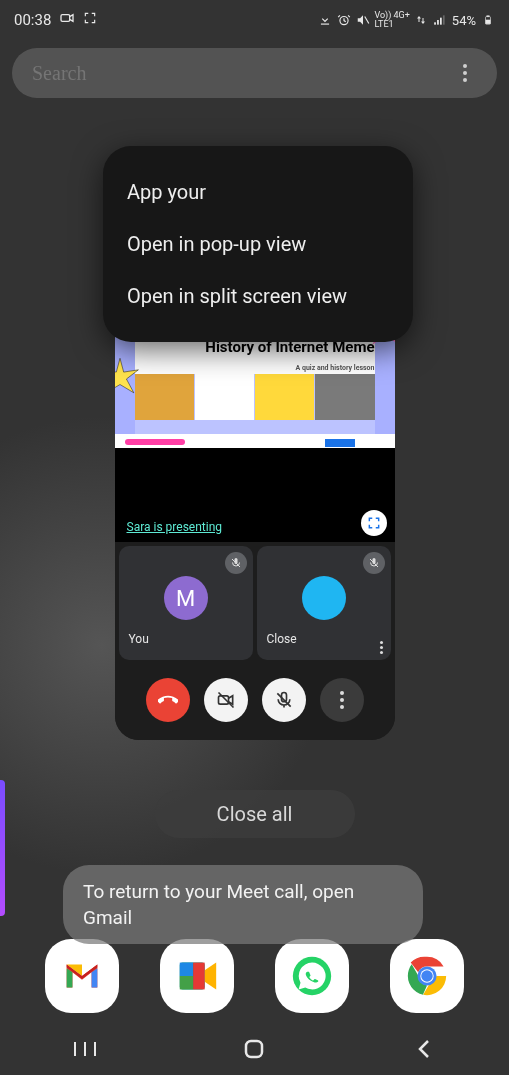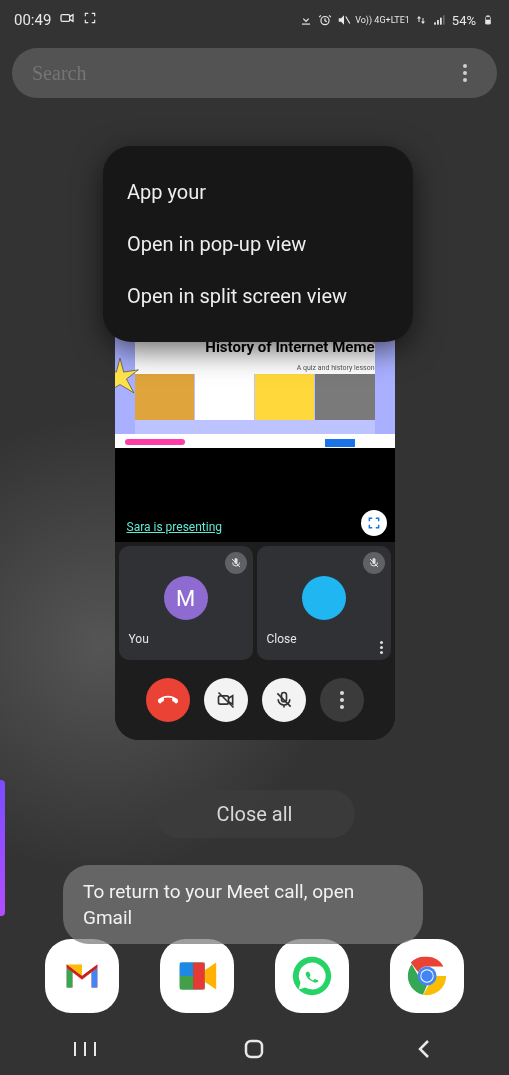--- a/index.html
+++ b/index.html
@@ -86,21 +86,21 @@
     grid-template-rows: 38px auto 1fr;
   }
   .slide-mid {
     background: #fff;
     text-align: right;
     color: #000;
     font-weight: 700;
     font-size: 15px;
     padding-top: 2px;
   }
-  .slide-sub { font-size: 7px; font-weight: 400; color: #555; }
+  .slide-sub { font-size: 7px; font-weight: 700; color: #555; }
   .slide-top { display: flex; gap: 2px; }
   .slide-top .t { flex:1; }
   .star { position: absolute; width: 46px; height: 46px; }
   .star svg { width: 100%; height: 100%; }
   .meme-row { display:flex; gap:1px; }
   .meme-bot { display:flex; gap:1px; }
   .meme-bot .m { flex:1; height:46px; }
   .slide-footer { position:absolute; bottom:0; left:0; right:0; height:14px; background:#fff; }
   .slide-footer .bar { position:absolute; left:10px; bottom:3px; width:60px; height:6px; background:#ff3ea5; border-radius:3px; }
   .slide-footer .btn { position:absolute; right:40px; bottom:1px; width:30px; height:8px; background:#1a73e8; }
@@ -227,21 +227,21 @@
   .edge-hint { position:absolute; left:0; top:780px; width:5px; height:136px; background: linear-gradient(#7a4cff,#b44cff); border-radius: 0 4px 4px 0; z-index:2;}
 </style>
 </head>
 <body>
 
 <div class="bg-overlay"></div>
 <div class="edge-hint"></div>
 
 <div class="status-bar">
   <div class="status-left">
-    <span>00:49</span>
+    <span>00:38</span>
     <span class="ico">
       <svg viewBox="0 0 24 24" width="16" height="16" fill="none" stroke="#e8e8e8" stroke-width="2">
           <rect x="3" y="7" width="13" height="10" rx="2"></rect>
           <path d="M16 10l5-3v10l-5-3"></path>
         </svg>
     </span>
     <span class="ico">
       <svg viewBox="0 0 24 24" width="14" height="14" fill="none" stroke="#e8e8e8" stroke-width="2">
           <path d="M4 9V4h5M20 9V4h-5M4 15v5h5M20 15v5h-5"></path>
         </svg>
@@ -259,21 +259,21 @@
           <circle cx="12" cy="13" r="7"></circle>
           <path d="M12 9v4l3 2M5 4L2 7M19 4l3 3"></path>
         </svg>
     </span>
     <span class="ico">
       <svg viewBox="0 0 24 24" width="14" height="14" fill="#e8e8e8">
           <path d="M3 9v6h4l5 5V4L7 9H3z"></path>
           <line x1="15" y1="6" x2="22" y2="18" stroke="#e8e8e8" stroke-width="2"></line>
         </svg>
     </span>
-    <span style="display:flex;flex-direction:row;align-items:flex-start;">
+    <span style="display:flex;flex-direction:column;align-items:flex-start;">
       <span class="tiny">Vo))  4G+</span>
       <span class="tiny">LTE1</span>
     </span>
     <span class="ico">
       <svg viewBox="0 0 24 24" width="12" height="12" fill="#e8e8e8">
           <path d="M8 4l-4 5h3v7h2V9h3zM16 20l4-5h-3V8h-2v7h-3z"></path>
         </svg>
     </span>
     <span class="ico">
       <svg viewBox="0 0 24 24" width="14" height="14" fill="#e8e8e8">

